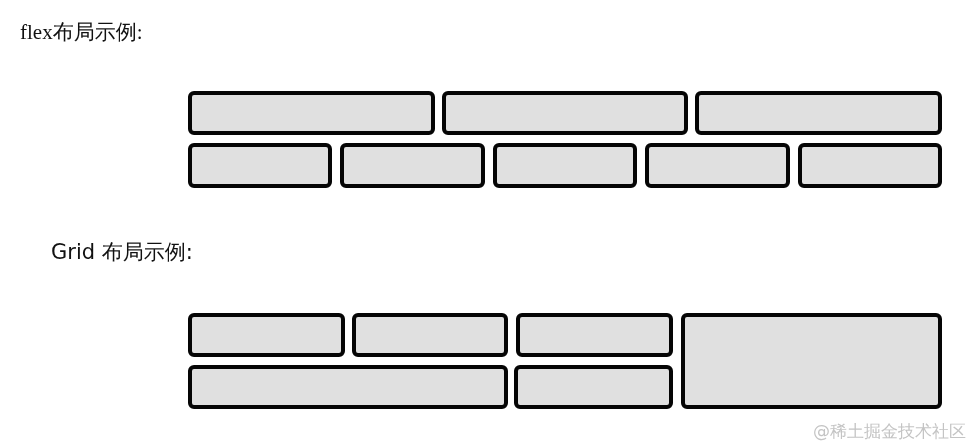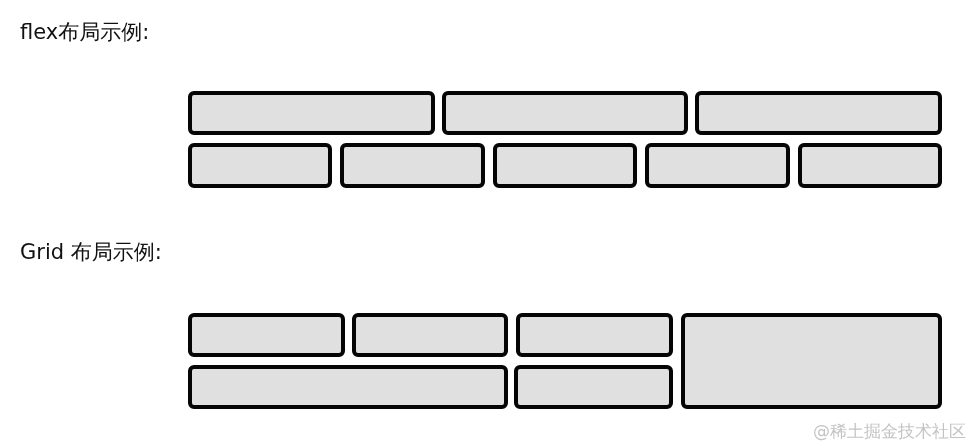--- a/index.html
+++ b/index.html
@@ -18,33 +18,33 @@
     background: #e0e0e0; border: 4px solid #050505; border-radius: 6px;
   }
   .watermark {
     position: absolute; right: 14px; top: 420px;
     font-size: 17px; color: #c4c4c4; white-space: nowrap;
   }
 </style>
 </head>
 <body>
 
-<div class="heading" style="top:19px;">flex布局示例:</div>
+<div class="heading" style="top:19px;font-family:Liberation Serif, serif;">flex布局示例:</div>
 <div id="flex-area">
     <div class="box" style="left: 188px; top: 91px; width: 247px; height: 44px; background: rgb(224, 224, 224); border-color: rgb(5, 5, 5);"></div>
     <div class="box" style="left: 442px; top: 91px; width: 246px; height: 44px; background: rgb(224, 224, 224); border-color: rgb(5, 5, 5);"></div>
     <div class="box" style="left: 695px; top: 91px; width: 247px; height: 44px; background: rgb(224, 224, 224); border-color: rgb(5, 5, 5);"></div>
     <div class="box" style="left: 188px; top: 143px; width: 144px; height: 45px; background: rgb(224, 224, 224); border-color: rgb(5, 5, 5);"></div>
     <div class="box" style="left: 340px; top: 143px; width: 145px; height: 45px; background: rgb(224, 224, 224); border-color: rgb(5, 5, 5);"></div>
     <div class="box" style="left: 493px; top: 143px; width: 144px; height: 45px; background: rgb(224, 224, 224); border-color: rgb(5, 5, 5);"></div>
     <div class="box" style="left: 645px; top: 143px; width: 145px; height: 45px; background: rgb(224, 224, 224); border-color: rgb(5, 5, 5);"></div>
     <div class="box" style="left: 798px; top: 143px; width: 144px; height: 45px; background: rgb(224, 224, 224); border-color: rgb(5, 5, 5);"></div>
   </div>
 
-<div class="heading" style="top:239px;">Grid 布局示例:</div>
+<div class="heading" style="top:239px;margin-left:31px;">Grid 布局示例:</div>
 <div id="grid-area">
     <div class="box" style="left: 188px; top: 313px; width: 157px; height: 44px; background: rgb(224, 224, 224); border-color: rgb(5, 5, 5);"></div>
     <div class="box" style="left: 352px; top: 313px; width: 156px; height: 44px; background: rgb(224, 224, 224); border-color: rgb(5, 5, 5);"></div>
     <div class="box" style="left: 516px; top: 313px; width: 157px; height: 44px; background: rgb(224, 224, 224); border-color: rgb(5, 5, 5);"></div>
     <div class="box" style="left: 681px; top: 313px; width: 261px; height: 96px; background: rgb(224, 224, 224); border-color: rgb(5, 5, 5);"></div>
     <div class="box" style="left: 188px; top: 365px; width: 320px; height: 44px; background: rgb(224, 224, 224); border-color: rgb(5, 5, 5);"></div>
     <div class="box" style="left: 514px; top: 365px; width: 159px; height: 44px; background: rgb(224, 224, 224); border-color: rgb(5, 5, 5);"></div>
   </div>
 
 <div class="watermark">@稀土掘金技术社区</div>

